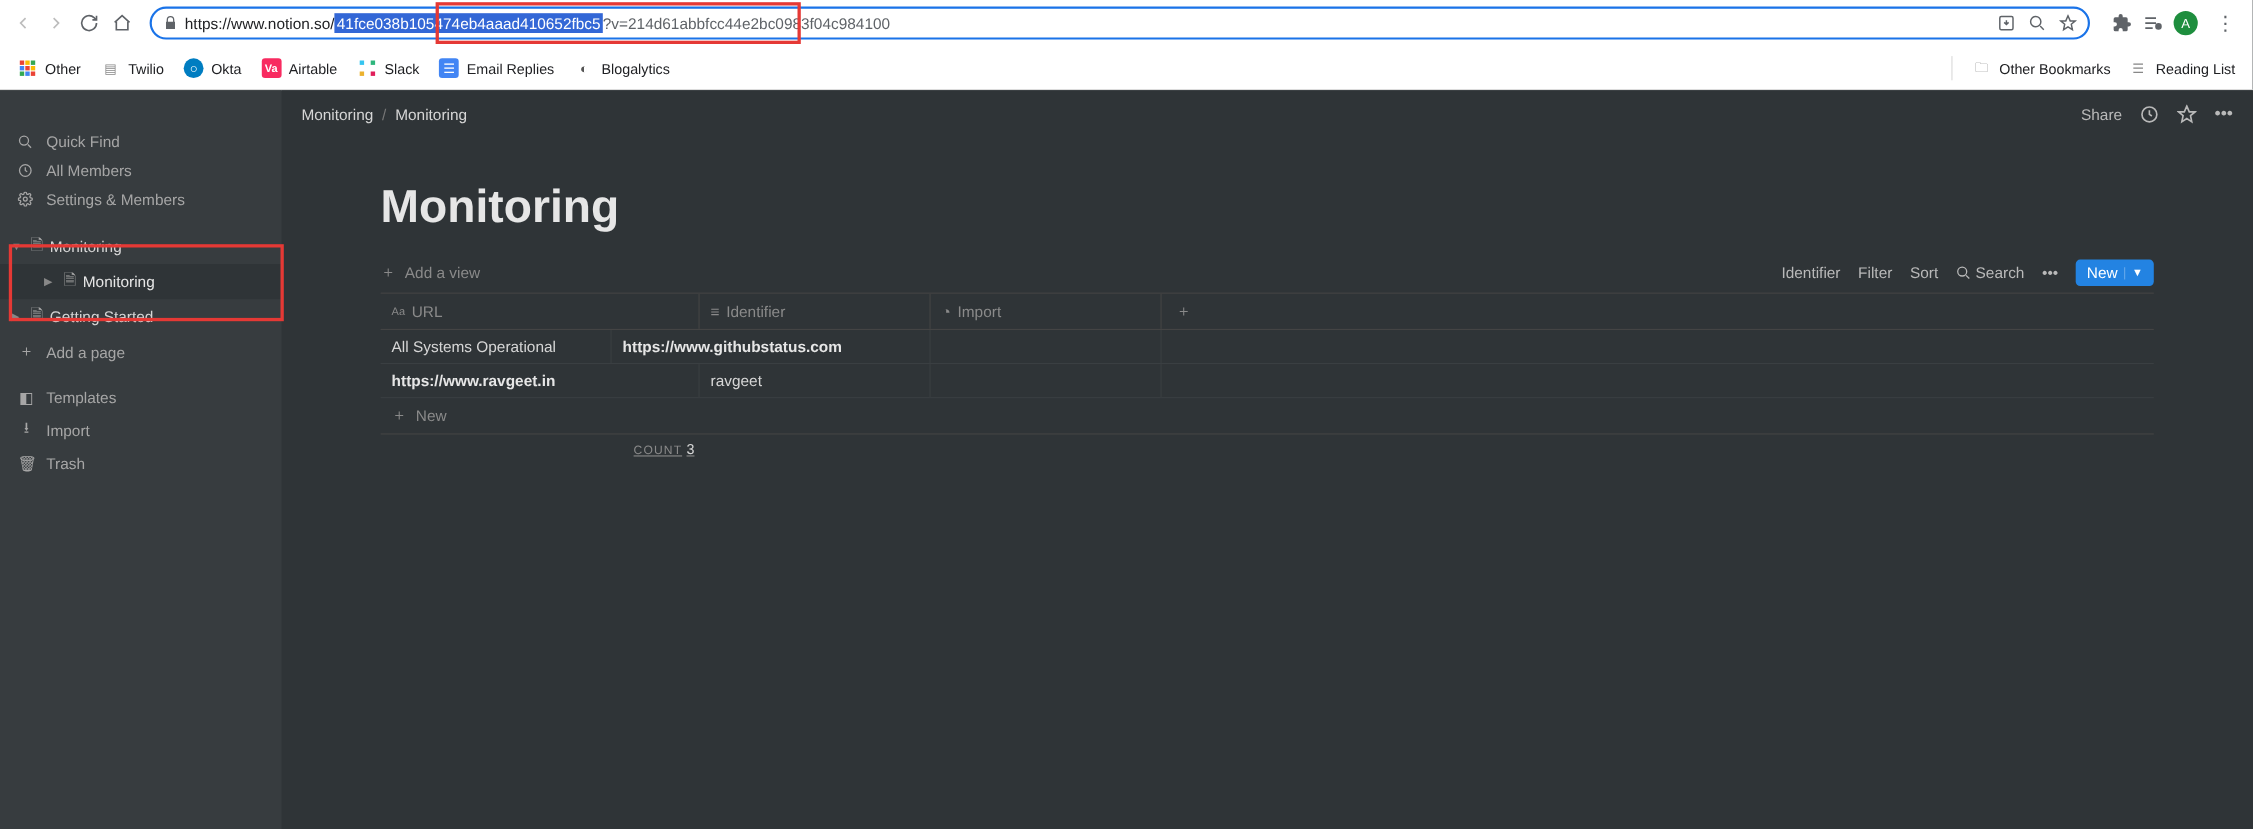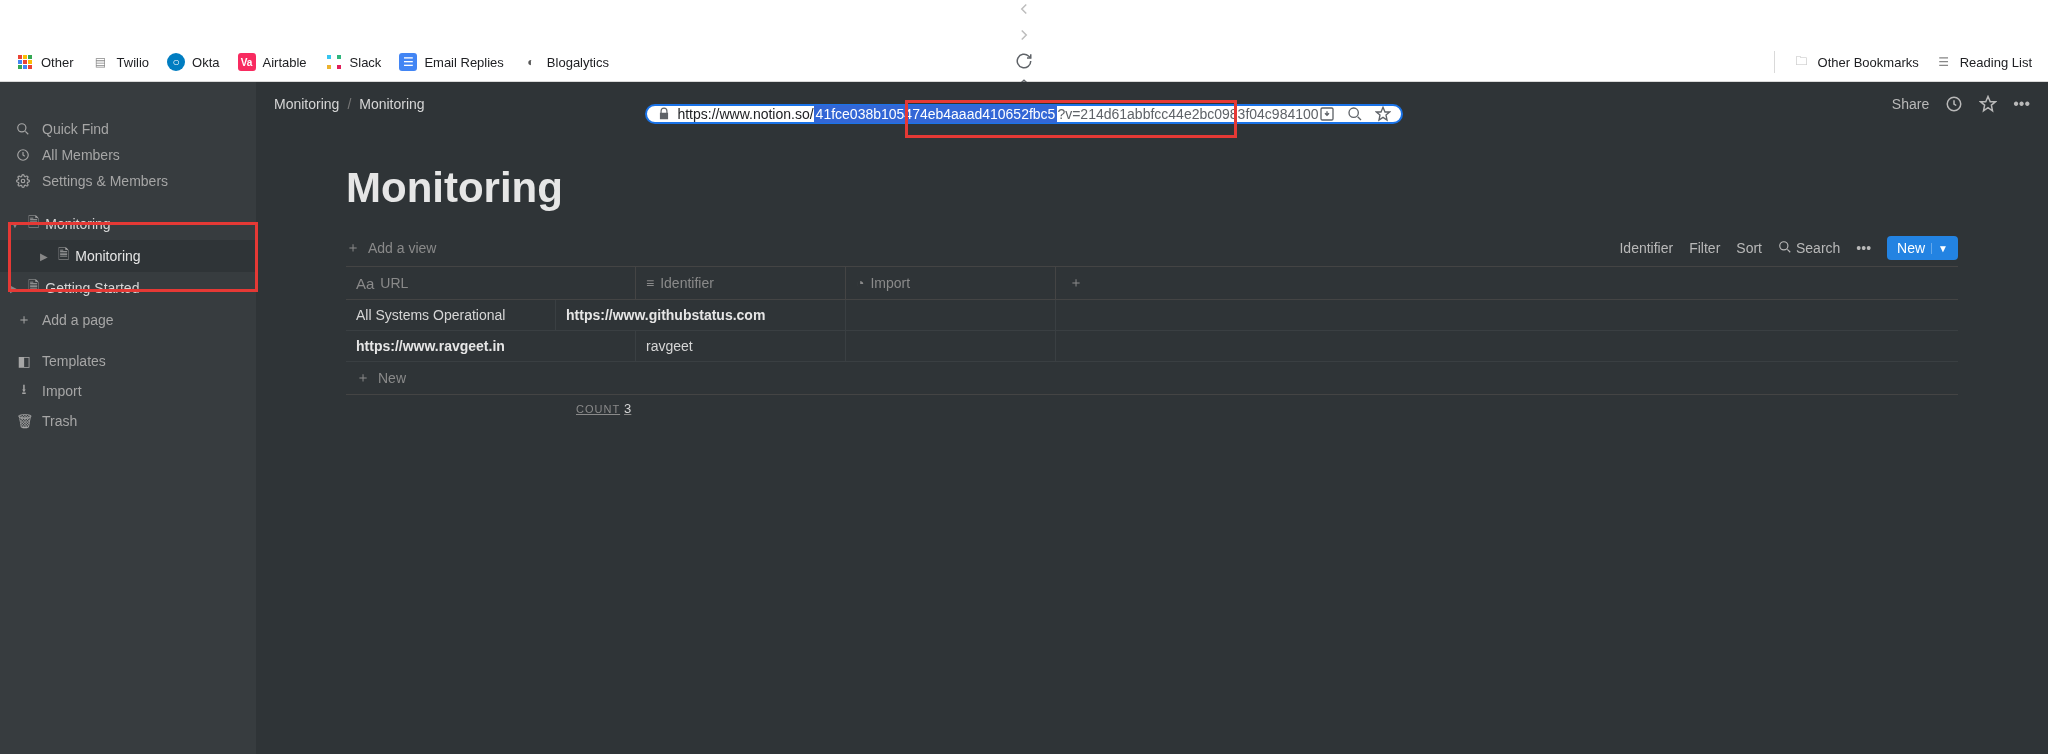--- a/index.html
+++ b/index.html
@@ -1,20 +1,20 @@
 <!DOCTYPE html>
 <html><head>
 <meta charset="utf-8">
 <style>
 * { margin: 0; padding: 0; box-sizing: border-box; font-family: -apple-system, BlinkMacSystemFont, "Segoe UI", Helvetica, Arial, sans-serif; }
 html, body { width: 2048px; height: 754px; overflow: hidden; background: #2f3437; color: #e6e6e6; }
 
 
 .browser-chrome { background: #fff; height: 82px; border-bottom: 1px solid #d9d9d9; }
-.nav-row { display: flex; align-items: center; height: 42px; padding: 0 10px; gap: 8px; flex-direction: column; }
+.nav-row { display: flex; align-items: center; height: 42px; padding: 0 10px; gap: 8px; }
 .nav-icon { width: 22px; height: 22px; display: flex; align-items: center; justify-content: center; color: #5f6368; border-radius: 50%; }
 .nav-icon.disabled { color: #bdbdbd; }
 .address-bar { flex: 1; display: flex; align-items: center; height: 30px; border: 2px solid #1a73e8; border-radius: 16px; padding: 0 10px; margin: 0 6px; background: #fff; position: relative; }
 .lock { color: #5f6368; margin-right: 6px; font-size: 14px; }
 .url { color: #202124; font-size: 14px; white-space: nowrap; }
 .url-highlight { background: #3367d6; color: #fff; padding: 1px 2px; }
 .url-rest { color: #5f6368; }
 .highlight-box { position: absolute; left: 258px; top: -6px; width: 332px; height: 38px; border: 3px solid #e53935; pointer-events: none; }
 .addr-right { display: flex; align-items: center; gap: 12px; margin-left: auto; color: #5f6368; }
 .addr-right span { font-size: 16px; }
@@ -325,39 +325,39 @@
 
       <div class="view-row">
         <div class="add-view">
             <span>＋</span>
             <span>Add a view</span>
           </div>
         <div class="view-actions">
           <span>Identifier</span>
           <span>Filter</span>
           <span>Sort</span>
-          <span style="display:flex;gap:4px">
+          <span style="display:flex;align-items:center;gap:4px">
               <svg width="14" height="14" viewBox="0 0 24 24" fill="none" stroke="currentColor" stroke-width="2">
                 <circle cx="10" cy="10" r="7"></circle>
                 <path d="M21 21l-5-5"></path>
               </svg>
               <span>Search</span>
             </span>
           <span>•••</span>
           <span class="btn-new">
               <span>New</span>
               <span class="dd">▼</span>
             </span>
         </div>
       </div>
 
       <div class="table">
         <div class="th-row">
           <div class="th url">
-              <span style="font-size:15px">Aa</span>
+              <span style="font-size:10px">Aa</span>
               <span>URL</span>
             </div>
           <div class="th ident">
               <span>≡</span>
               <span>Identifier</span>
             </div>
           <div class="th status">
               <span>◔</span>
               <span>Import</span>
             </div>

